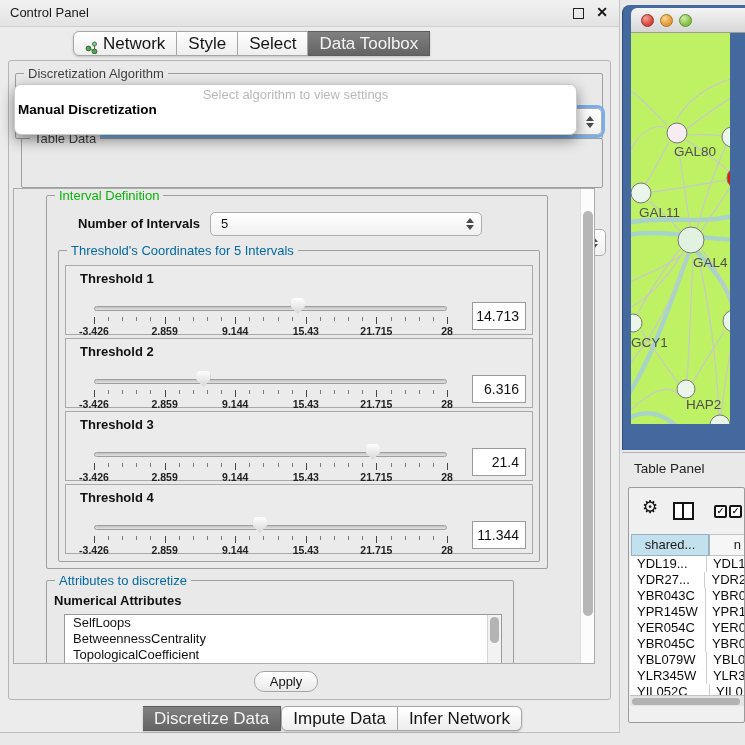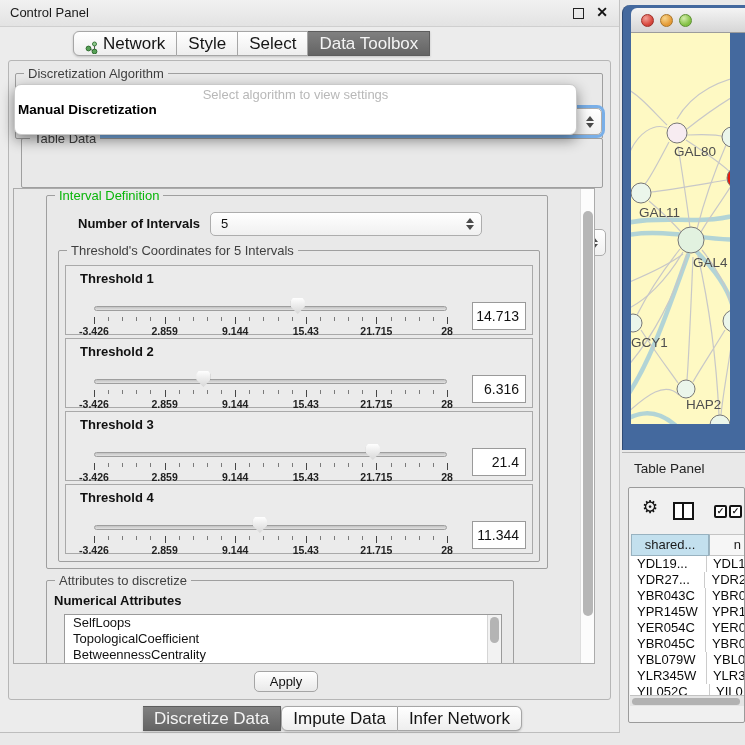--- a/index.html
+++ b/index.html
@@ -22,21 +22,21 @@
        padding:0 11px;white-space:nowrap;display:flex;align-items:center;gap:5px;}
   .seg.first{border-left:1px solid #a6a6a6;border-radius:6px 0 0 6px;}
   .seg.last{border-radius:0 6px 6px 0;}
   .seg.active{background:linear-gradient(#808080,#646464);color:#f4f4f4;border-color:#5d5d5d;}
   .tabicon{display:inline-block;width:13px;height:13px;}
   
   .main{position:absolute;left:8px;top:60px;width:603px;height:640px;background:#e9e9e9;
         border:1px solid #b6b6b6;border-radius:3px;box-sizing:border-box;}
   .groupbox{position:absolute;border:1px solid #9f9f9f;border-radius:2px;}
   .gtitle{position:absolute;top:-8px;left:8px;background:#e9e9e9;padding:0 4px;font-size:13px;white-space:nowrap;}
-  .gtitle.green{color:#09b509;} .gtitle.blue{color:#404040;} .gtitle.dark{color:#3f3f3f;}
+  .gtitle.green{color:#09b509;} .gtitle.blue{color:#0369a1;} .gtitle.dark{color:#3f3f3f;}
   .combo{position:absolute;background:linear-gradient(#ffffff,#f0f0f0);border:1px solid #adadad;border-radius:5px;
          font-size:13px;color:#111;line-height:25px;padding-left:10px;box-sizing:border-box;}
   .arrows{position:absolute;right:7px;top:50%;width:8px;height:12px;transform:translateY(-50%);}
   .arrows::before{content:"";position:absolute;left:0;top:0;border-left:4px solid transparent;
         border-right:4px solid transparent;border-bottom:5px solid #4a4a4a;}
   .arrows::after{content:"";position:absolute;left:0;bottom:0;border-left:4px solid transparent;
         border-right:4px solid transparent;border-top:5px solid #4a4a4a;}
   .focusring{box-shadow:0 0 0 3px #79afe8;}
   .grp-da{left:6px;top:12px;width:586px;height:64px;}
   .combo-da{left:16px;top:34px;width:570px;height:27px;}
@@ -63,37 +63,37 @@
   .grp-attrs{left:32px;top:391px;width:466px;height:120px;}
   .attrs-label{position:absolute;left:40px;top:404px;font-weight:bold;font-size:13px;color:#111;}
   .listbox{position:absolute;left:50px;top:425px;width:436px;height:50px;background:#fff;border:1px solid #9a9a9a;
         overflow:hidden;box-sizing:content-box;}
   .attr-item{height:16px;line-height:16px;padding-left:8px;font-size:13px;color:#111;white-space:nowrap;}
   .listscroll{position:absolute;right:0;top:0;width:13px;height:100%;background:#f2f2f2;border-left:1px solid #d5d5d5;}
   .listthumb{position:absolute;left:1.5px;top:2px;width:9px;height:26px;background:#b4b4b4;border-radius:5px;}
   .vscroll{position:absolute;left:566px;top:0;width:15px;height:474px;background:#fcfcfc;border-left:1px solid #dddddd;}
   .vthumb{position:absolute;left:2px;top:22px;width:10px;height:405px;background:#b6b6b6;border-radius:5px;}
   .applybtn{position:absolute;left:245px;top:610px;width:64px;height:21px;background:linear-gradient(#ffffff,#e9e9e9);
-        border:1px solid #a5a5a5;border-radius:5px;font-size:13px;font-family:inherit;color:#111;padding:0;}
+        border:1px solid #a5a5a5;border-radius:10px;font-size:13px;font-family:inherit;color:#111;padding:0;}
   
   .popup{position:absolute;left:14px;top:84px;width:563px;height:51px;background:#fff;border:1px solid #c9c9c9;
         border-radius:7px;z-index:50;box-shadow:0 5px 14px rgba(0,0,0,.45);box-sizing:border-box;}
   .ph{height:15px;padding-top:2px;text-align:center;color:#b8b8b8;font-size:13px;}
   .popt{height:16px;line-height:16px;padding:0 3px;font-size:13.5px;color:#000;white-space:nowrap;}
   .popt.selected{font-weight:bold;}
   
   .netframe{position:absolute;left:622px;top:5px;width:123px;height:445px;background:#44699e;
         border-radius:8px 0 0 0;padding:3px 0 0 8px;box-sizing:border-box;border-left:1px solid #2e4a74;}
   .nettitle{height:24px;background:linear-gradient(#f4f4f4,#d6d6d6);border-radius:6px 0 0 0;
         border-bottom:1px solid #9c9c9c;display:flex;align-items:center;padding-left:10px;gap:6px;}
   .light{width:13px;height:13px;border-radius:50%;box-sizing:border-box;}
   .light.red{background:radial-gradient(circle at 35% 30%,#f2a198,#da4b41 60%,#b2332c);border:1px solid #9f2f28;}
   .light.yellow{background:radial-gradient(circle at 35% 30%,#f7d58c,#e49a36 60%,#bd7d23;);border:1px solid #a8752a;background:radial-gradient(circle at 35% 30%,#f7d58c,#e49a36 65%);}
   .light.green{background:radial-gradient(circle at 35% 30%,#d3ecab,#82c143 65%);border:1px solid #5d8f33;}
-  .netcanvas{position:relative;width:99px;height:391px;background:#fef9c3;overflow:hidden;}
+  .netcanvas{position:relative;width:99px;height:391px;background:#bef264;overflow:hidden;}
   .edge{fill:none;}
   .edge.thin{stroke:#c8c8c8;stroke-width:1.2;}
   .edge.thick{stroke:#a5ced9;stroke-width:4.5;opacity:.85;stroke-linecap:round;}
   .nnode{stroke:#777;stroke-width:1;}
   .netcanvas text{font-size:13.5px;fill:#4f4f4f;font-family:"Liberation Sans",sans-serif;}
   
   .tp-sep{position:absolute;left:622px;top:452px;width:123px;height:1px;background:#b3b3b3;}
   .tp-title{position:absolute;left:622px;top:455px;width:123px;height:28px;line-height:28px;
         padding-left:12px;font-size:13.5px;color:#222;box-sizing:border-box;}
   .tp-box{position:absolute;left:628px;top:487px;width:117px;height:236px;border:1px solid #9b9b9b;
@@ -330,22 +330,22 @@
             </div>
           </div>
 
         <div class="groupbox grp-attrs">
           <span class="gtitle blue">Attributes to discretize</span>
         </div>
         <span class="attrs-label">Numerical Attributes</span>
         <div class="listbox">
           <div id="attr-items">
               <div class="attr-item">SelfLoops</div>
+              <div class="attr-item">BetweennessCentrality</div>
               <div class="attr-item">TopologicalCoefficient</div>
-              <div class="attr-item">BetweennessCentrality</div>
             </div>
           <div class="listscroll">
             <div class="listthumb"></div>
           </div>
         </div>
 
         <div class="vscroll">
           <div class="vthumb"></div>
         </div>
       </div>

